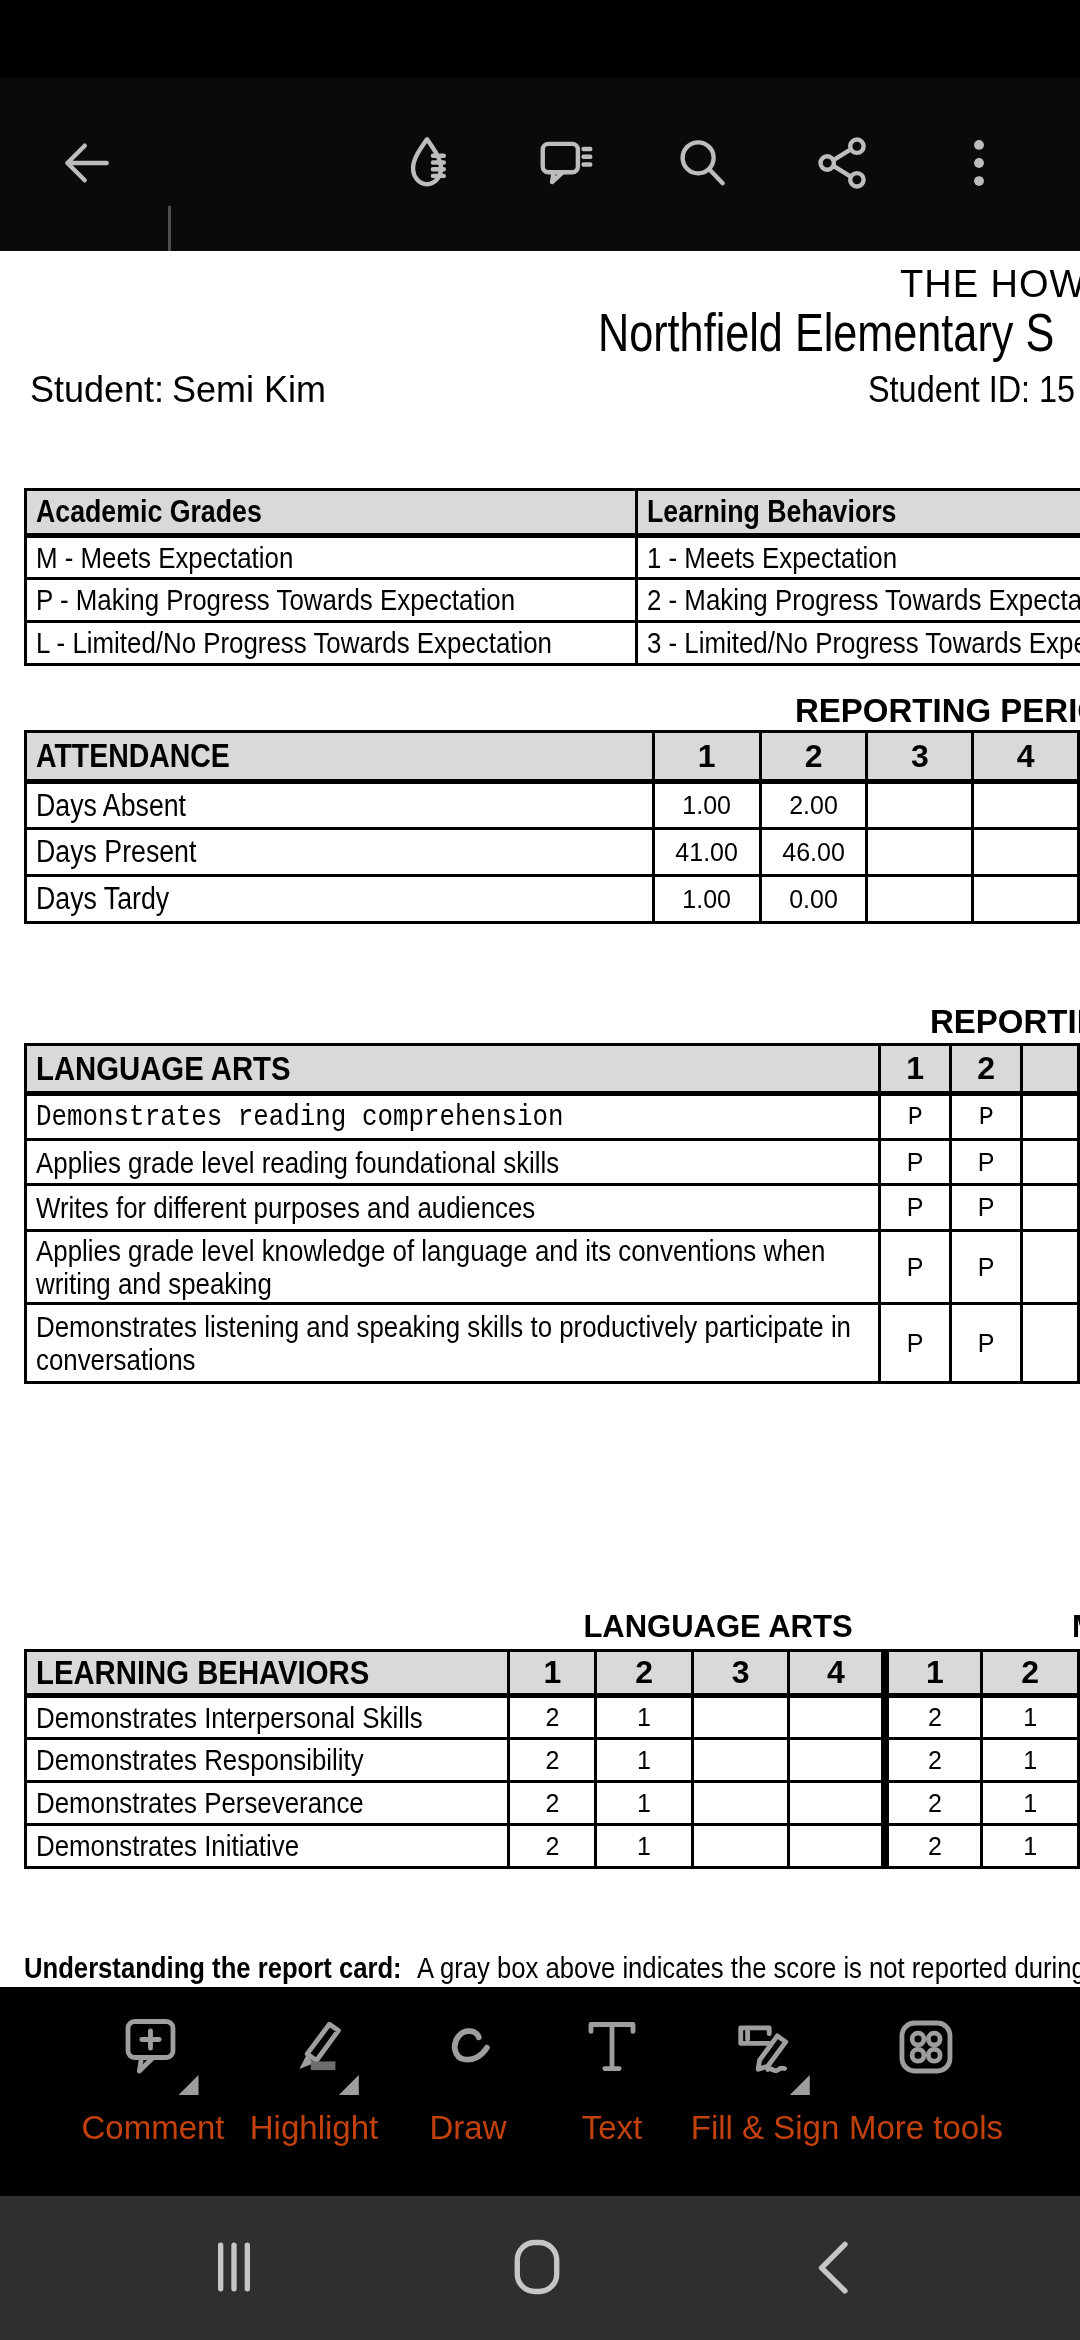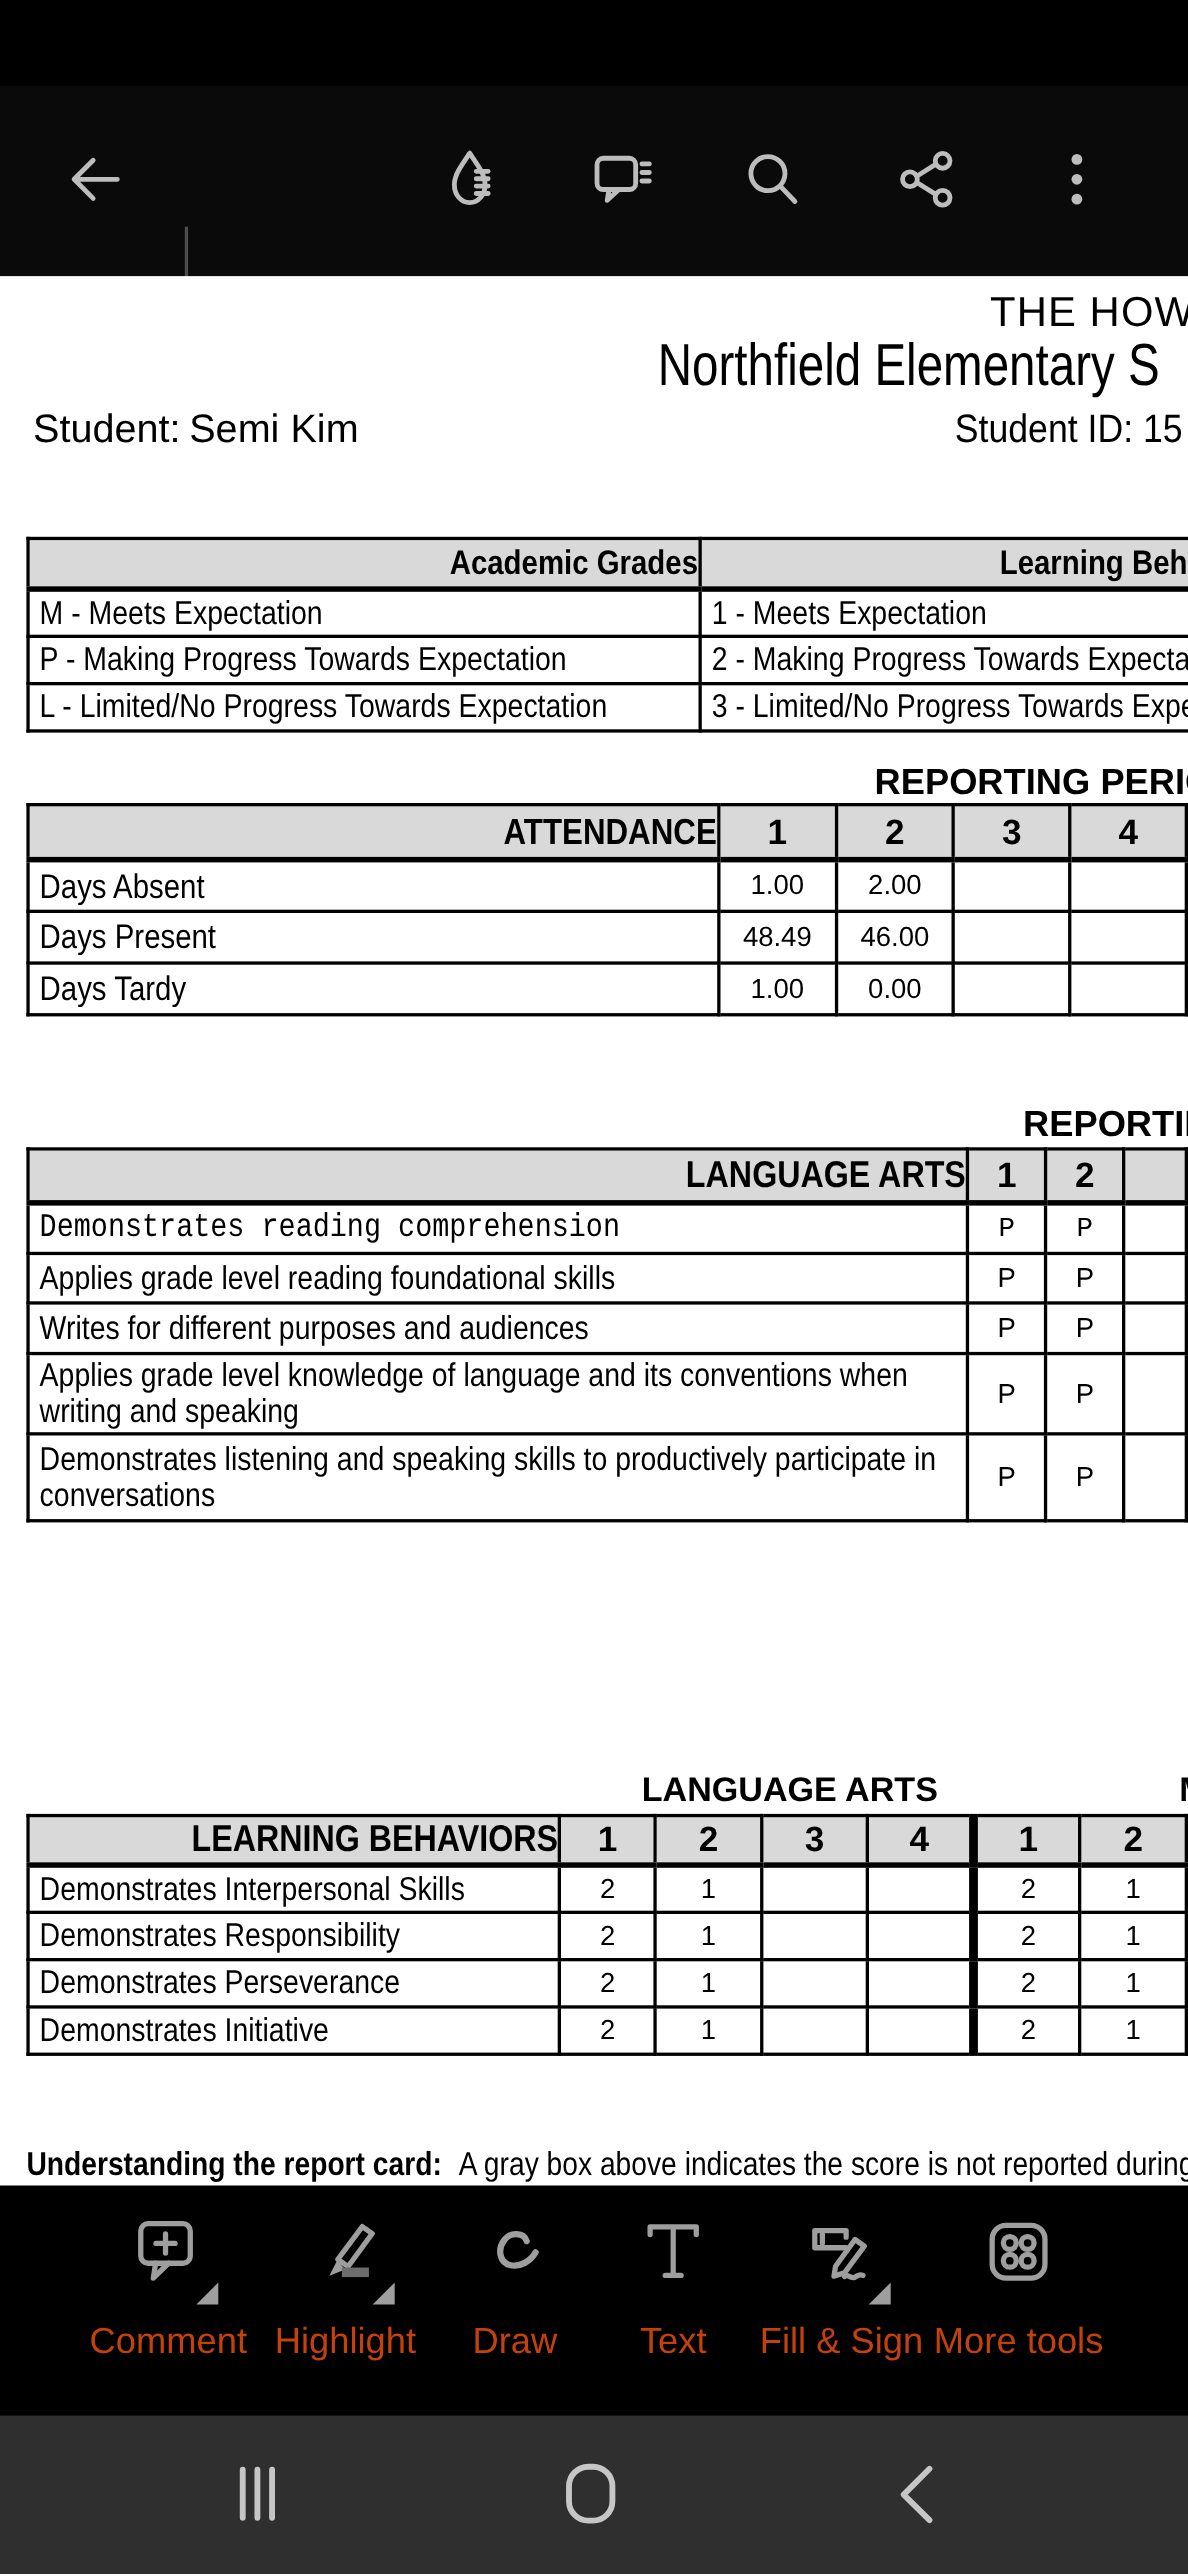--- a/index.html
+++ b/index.html
@@ -23,21 +23,21 @@
   .doc-line1{position:absolute;left:900px;top:12px;font-size:38px;letter-spacing:1px;white-space:nowrap;}
   .doc-line2{position:absolute;left:598px;top:50px;font-size:54px;white-space:nowrap;
              transform:scaleX(.8);transform-origin:0 0;}
   .student-row{position:absolute;left:0;top:118px;width:1080px;height:44px;font-size:36px;}
   .student-row .lb{position:absolute;left:30px;}
   .student-row .nm{position:absolute;left:172px;}
   .student-row .sid{position:absolute;left:868px;white-space:nowrap;transform:scaleX(.9);transform-origin:0 0;}
 
   table{border-collapse:collapse;table-layout:fixed;position:absolute;}
   th,td{border:3px solid #000;padding:0 0 0 9px;overflow:hidden;box-sizing:border-box;}
-  th{background:#d9d9d9;text-align:right;border-bottom-width:5px;}
+  th{background:#d9d9d9;text-align:left;border-bottom-width:5px;}
   .numcol{text-align:center;padding:0;}
   td.numcol{font-size:25px;}
   th.numcol{font-size:32px;}
   .cellcond{display:inline-block;width:116%;transform:scaleX(.862);transform-origin:0 50%;}
 
   
   .legend{left:24px;top:237px;font-size:30px;}
   .legend th{font-size:31px;font-weight:bold;}
   .legend tr{height:43px;}
   .legend tr.hd{height:46px;}
@@ -208,21 +208,21 @@
       </tr>
       <tr>
         <td><span class="cellcond">Days Absent</span></td>
         <td class="numcol">1.00</td>
         <td class="numcol">2.00</td>
         <td class="numcol"></td>
         <td class="numcol"></td>
       </tr>
       <tr>
         <td><span class="cellcond">Days Present</span></td>
-        <td class="numcol">48.49</td>
+        <td class="numcol">41.00</td>
         <td class="numcol">46.00</td>
         <td class="numcol"></td>
         <td class="numcol"></td>
       </tr>
       <tr>
         <td><span class="cellcond">Days Tardy</span></td>
         <td class="numcol">1.00</td>
         <td class="numcol">0.00</td>
         <td class="numcol"></td>
         <td class="numcol"></td>

